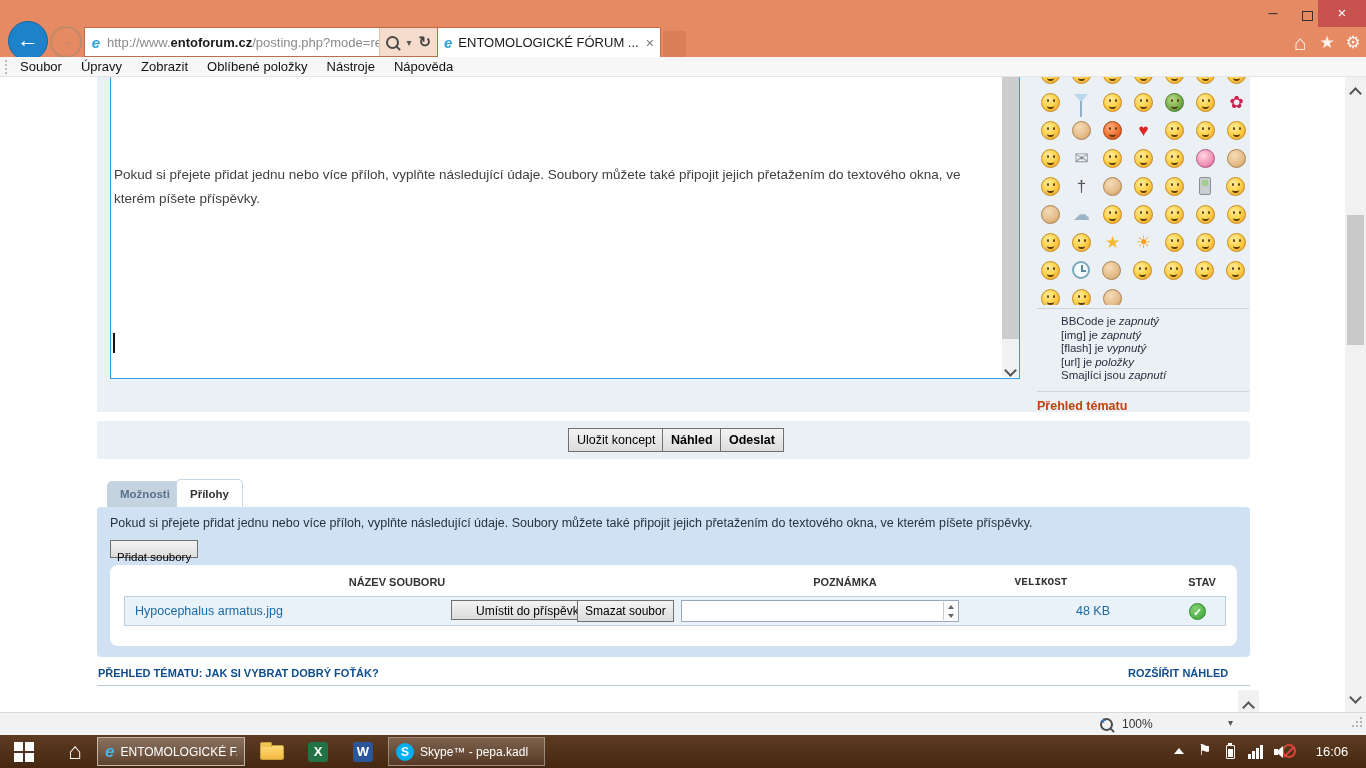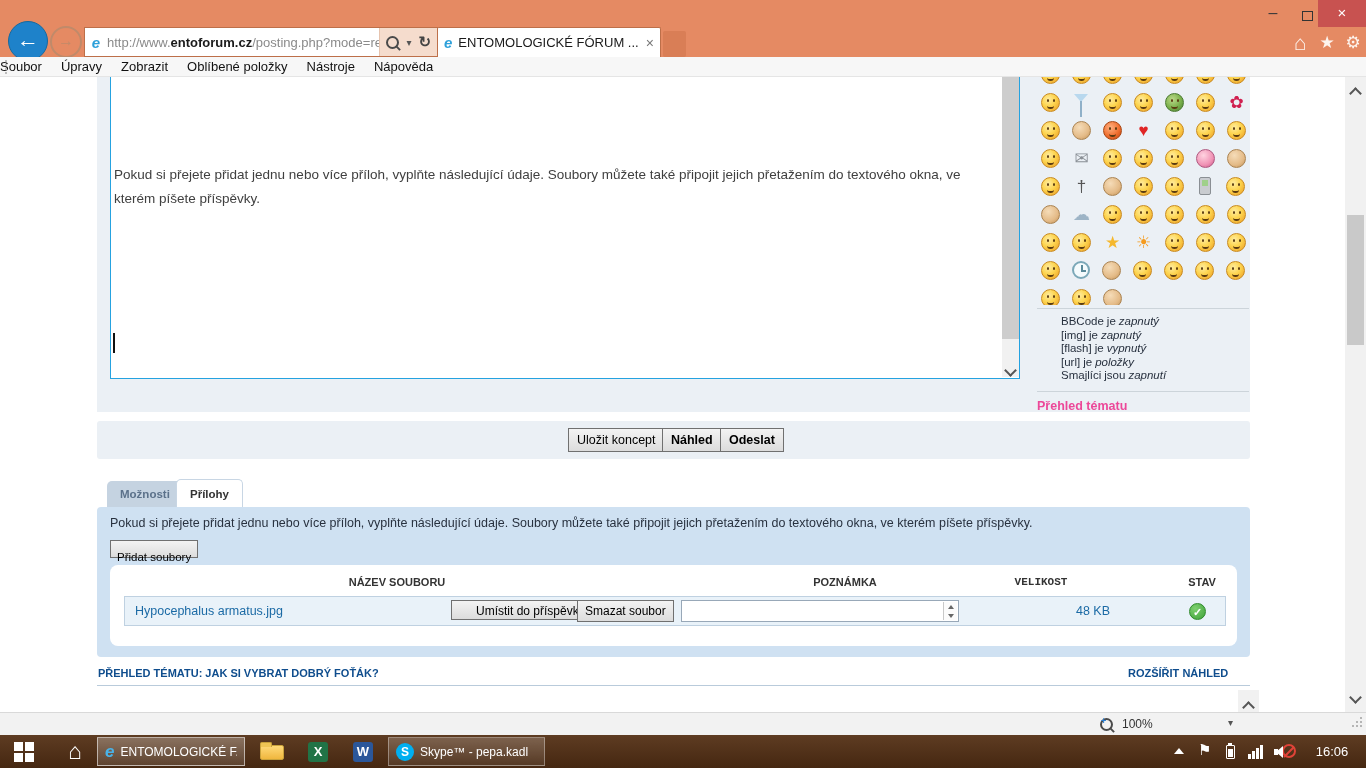--- a/index.html
+++ b/index.html
@@ -27,21 +27,21 @@
   .tab-close{color:#777;font-size:14px;margin-left:4px;}
   .newtab{left:663px;top:31px;width:23px;height:26px;background:#d97e56;border-radius:2px;}
   .win-min{left:1258px;top:4px;width:30px;height:22px;color:#3a3a3a;font-size:16px;text-align:center;line-height:18px;}
   .win-restore{left:1292px;top:4px;width:30px;height:22px;}
   .wr-glyph{position:absolute;left:10px;top:7px;width:9px;height:8px;border:1px solid #333;background:#e58a63;}
   .wr-glyph::before{content:"";position:absolute;left:2px;top:-4px;width:9px;height:8px;border:1px solid #333;z-index:-1;}
   .win-close{left:1318px;top:0px;width:48px;height:27px;background:#c85250;color:#fff;font-size:15px;text-align:center;line-height:26px;}
   .ico-home{left:1288px;top:31px;width:24px;height:24px;color:#fdf4ee;font-size:21px;text-align:center;line-height:24px;}
   .ico-star{left:1315px;top:31px;width:24px;height:24px;color:#fdf4ee;font-size:17px;text-align:center;line-height:24px;}
   .ico-gear{left:1341px;top:31px;width:24px;height:24px;color:#fdf4ee;font-size:17px;text-align:center;line-height:24px;}
-  .menubar{left:0;top:57px;width:1366px;height:20px;background:#f7f7f7;border-bottom:1px solid #e5e5e5;display:flex;align-items:center;gap:19px;box-sizing:border-box;}
+  .menubar{left:0;top:57px;width:1366px;height:20px;background:#f7f7f7;border-bottom:1px solid #e5e5e5;display:flex;align-items:center;gap:19px;padding-left:20px;box-sizing:border-box;}
   .menugrip{position:absolute;left:5px;top:3px;height:14px;width:0;border-left:2px dotted #bdbdbd;}
   .menubar span{font-size:13px;color:#111;}
 
   
   .viewport{left:0;top:77px;width:1366px;height:635px;background:#fff;}
   .panel-main{left:97px;top:0;width:1153px;height:335px;background:#ebf0f5;}
   .panel-buttons{left:97px;top:344px;width:1153px;height:38px;background:#ebf0f5;border-radius:3px;}
 
   .ta-box{left:110px;top:0;width:910px;height:302px;background:#fff;border:1px solid #25a2e0;border-top:none;box-sizing:border-box;}
   .ta-text{position:absolute;left:3px;top:86px;width:878px;font-size:13.5px;line-height:24px;color:#404040;}
@@ -84,21 +84,21 @@
   .sm-clock::after{content:"";position:absolute;left:7px;top:2px;width:2px;height:6px;background:#5a8a9a;}
 
   
   .bb-info{left:1037px;top:231px;width:212px;}
   .bb-hr{height:0;border-top:1px solid #ccd4da;margin:0 0 6px 0;}
   .bb-line{font-size:11.5px;color:#28313f;line-height:13.5px;padding-left:24px;}
   .bb-line .bb-code{margin-right:3px;}
   .bb-line .bb-sep{margin-right:3px;}
   .bb-line:first-child .bb-code{color:#105289;}
   .bb-hr2{height:0;border-top:1px solid #ccd4da;margin:8px 0 7px 0;}
-  .bb-review{font-size:12.5px;font-weight:bold;color:#ec4899;}
+  .bb-review{font-size:12.5px;font-weight:bold;color:#c2410c;}
 
   
   .iebtn{background:linear-gradient(#f3f3f3,#dcdcdc);border:1px solid #707070;color:#000;font-family:"Liberation Sans",sans-serif;text-align:center;box-sizing:border-box;}
   .btn-save{left:568px;top:351px;height:24px;padding:0 8px;font-size:12.5px;line-height:22px;}
   .btn-preview{left:662px;top:351px;height:24px;padding:0 8px;font-size:12.5px;line-height:22px;font-weight:bold;}
   .btn-submit{left:720px;top:351px;height:24px;padding:0 8px;font-size:12.5px;line-height:22px;font-weight:bold;}
 
   
   .tab-opt{left:107px;top:404px;height:26px;padding:0 13px;background:#c5d3e1;border-radius:5px 5px 0 0;font-size:11.5px;font-weight:bold;color:#5b718a;line-height:26px;}
   .tab-att{left:176px;top:402px;height:28px;padding:0 13px;background:#fff;border:1px solid #c8d6e4;border-bottom:none;border-radius:5px 5px 0 0;font-size:11.5px;font-weight:bold;color:#333;line-height:28px;z-index:2;box-sizing:border-box;}

